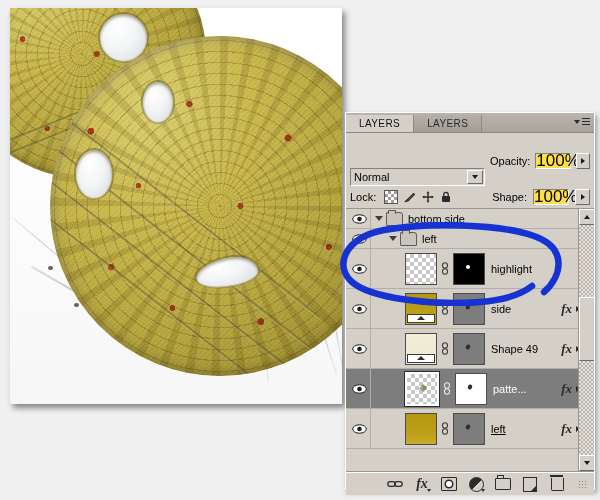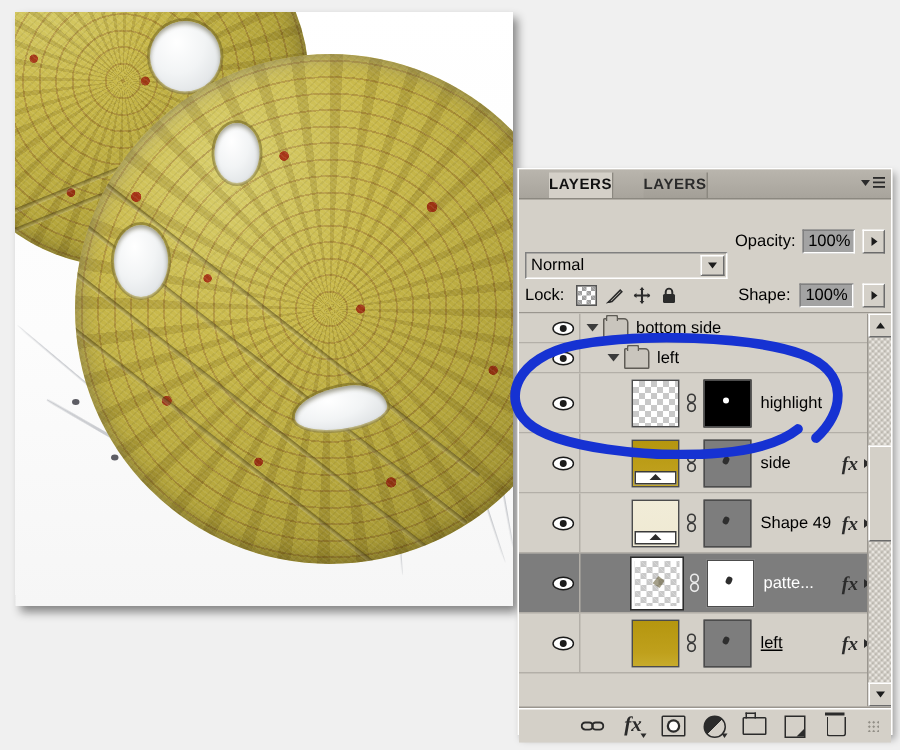--- a/index.html
+++ b/index.html
@@ -128,28 +128,27 @@
     position: relative;
     height: 19px;
     background: linear-gradient(180deg, #b9b5ad 0%, #a8a49c 100%);
     border-bottom: 1px solid #8b8880;
     display: flex;
     align-items: flex-end;
   }
   .tab {
     height: 17px;
     line-height: 17px;
-    padding: 0 0;
+    padding: 0 13px;
     font-size: 10px;
-    font-weight: bold;
+    font-weight: normal;
     letter-spacing: 0.4px;
     color: #2b2b2b;
     background: linear-gradient(180deg,#b4b0a8,#a39f97);
     border-right: 1px solid #8b8880;
-    margin-left: 20px;
   }
   .tab.active {
     background: #d4d0c8;
     color: #111;
     border-right: 1px solid #8b8880;
   }
   .panel-menu {
     position: absolute; right: 4px; top: 3px;
     width: 16px; height: 12px;
     display: flex; align-items: center; justify-content: center;
@@ -201,24 +200,24 @@
   }
   .caret-r {
     width: 0; height: 0;
     border-top: 3.5px solid transparent;
     border-bottom: 3.5px solid transparent;
     border-left: 4px solid #1c1c1c;
   }
   .lbl { font-size: 11px; color: #000; }
   .numfield {
     width: 34px; height: 14px;
-    background: #a3a3a3;
+    background: #fde047;
     border: 1px solid #808080;
     border-right-color:#fff; border-bottom-color:#fff;
-    font-size: 11px; text-align: center; line-height: 14px;
+    font-size: 17px; text-align: center; line-height: 14px;
   }
   .spin {
     width: 13px; height: 14px;
     background: #d4d0c8;
     border: 1px solid #fff;
     border-right-color:#6b6b6b; border-bottom-color:#6b6b6b;
     display: flex; align-items: center; justify-content: center;
   }
 
   .row-lock {
@@ -244,21 +243,21 @@
     height: 262px;
     background: #d4d0c8;
     overflow: hidden;
     border-bottom: 1px solid #9a968f;
   }
   .layer-row {
     display: flex; align-items: center;
     height: 40px;
     border-bottom: 1px solid #b3afa8;
     background: #d4d0c8;
-    padding-left: 18px;
+    padding-left: 2px;
     box-sizing: border-box;
   }
   .layer-row.group { height: 20px; }
   .layer-row.selected { background: #7d7d7d; color: #fff; }
   .layer-row.selected .layer-name { color: #fff; font-weight: normal; }
 
   .eye-cell {
     width: 22px; flex: 0 0 22px;
     display: flex; align-items: center; justify-content: center;
     border-right: 1px solid #b3afa8;

